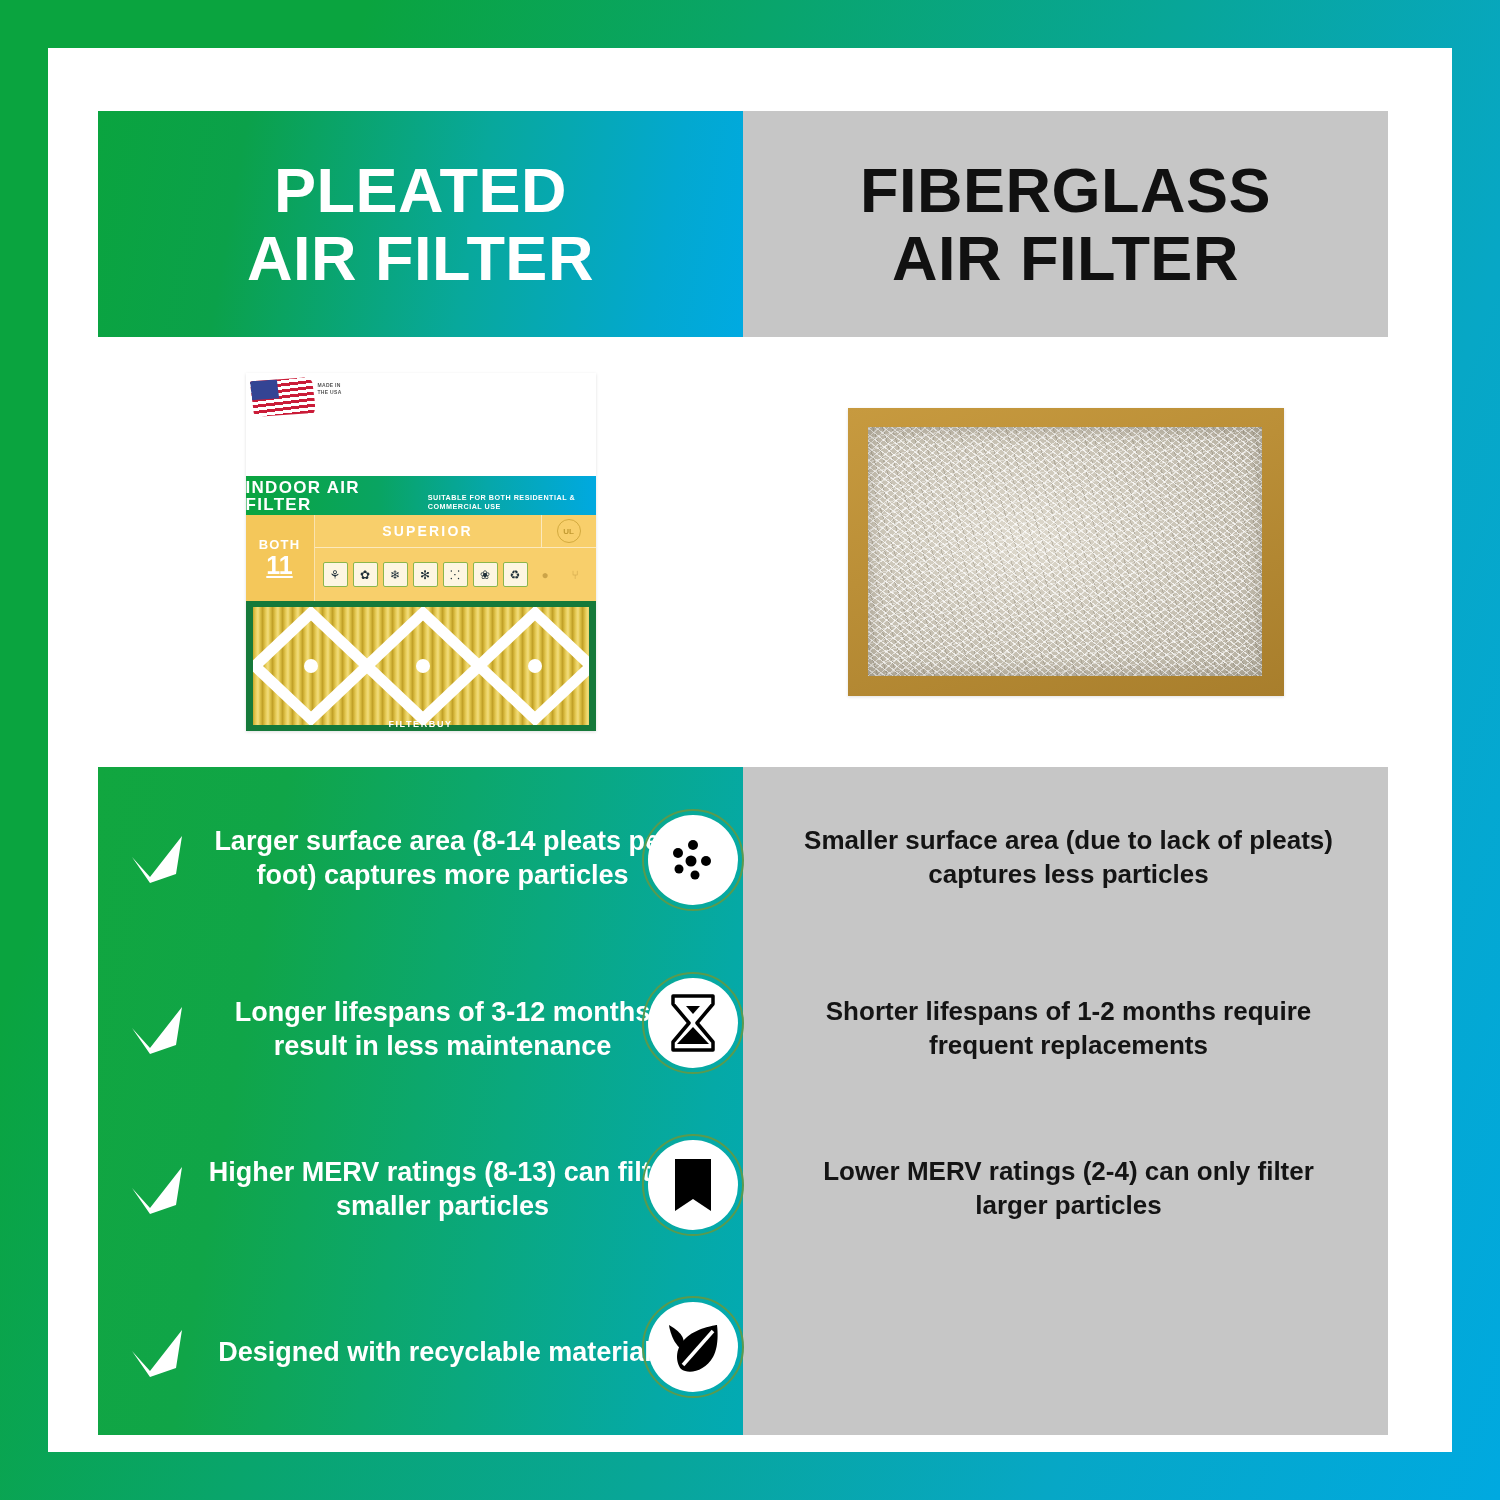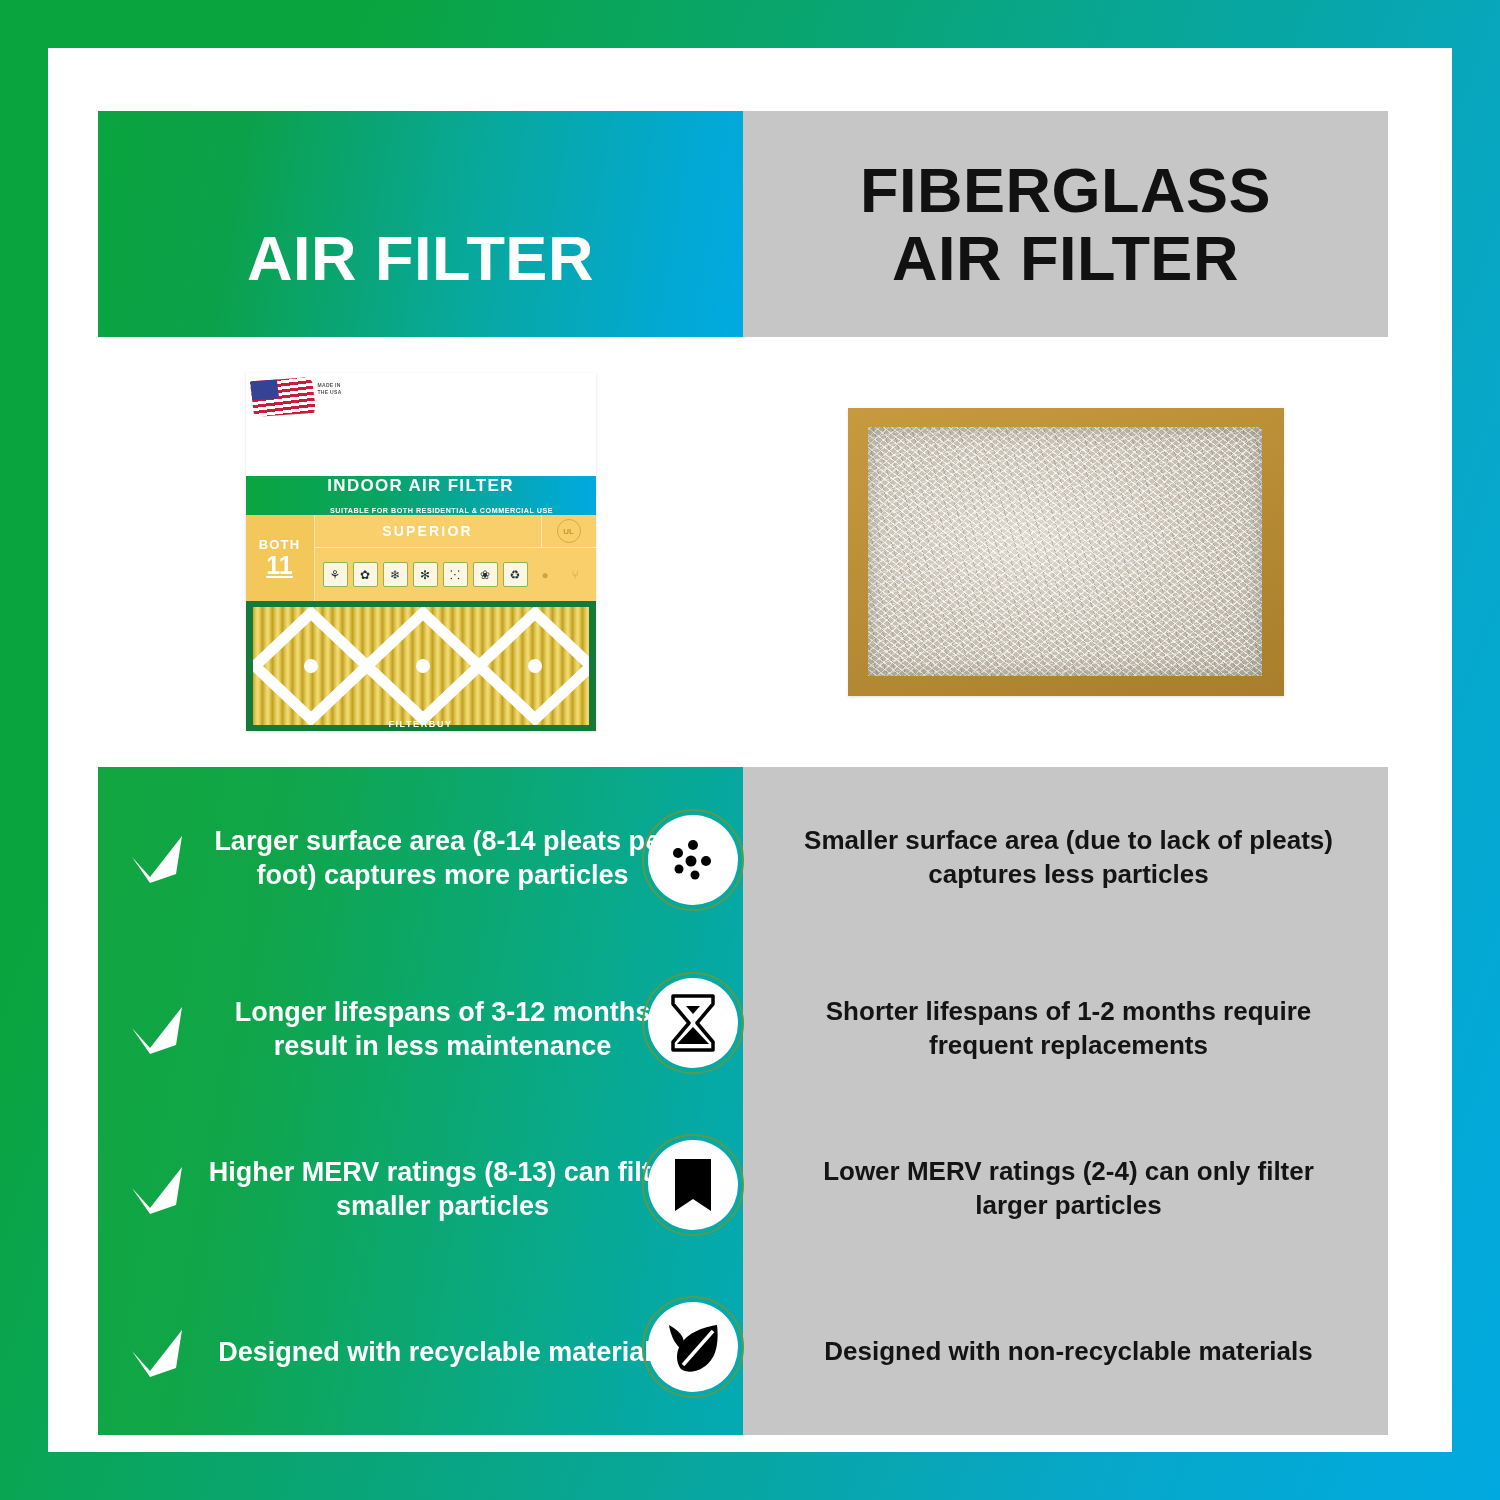--- a/index.html
+++ b/index.html
@@ -149,21 +149,20 @@
     color: #1b1b1b;
     line-height: 1;
   }
   .pb-logo-text sup { font-size: 9px; vertical-align: super; }
 
   .pb-band {
     height: 39px;
     background: linear-gradient(90deg, #0aa43f 0%, #09a462 38%, #06a7ab 70%, #00a9e0 100%);
     color: #ffffff;
     display: flex;
-    flex-direction: column;
     align-items: center;
     justify-content: flex-end;
   }
   .pb-band-main {
     font-size: 17px;
     font-weight: bold;
     letter-spacing: 1.3px;
     line-height: 1;
   }
   .pb-band-sub {
@@ -410,21 +409,21 @@
 </style>
 </head>
 <body>
 
 <div class="page">
   <div class="page-inner">
 
     <div class="header-row">
       <div class="header-cell header-left">
         <div class="header-title">
-          <br>
+          <span>PLEATED</span><br>
           <span>AIR FILTER</span>
         </div>
       </div>
       <div class="header-cell header-right">
         <div class="header-title">
           <span>FIBERGLASS</span><br>
           <span>AIR FILTER</span>
         </div>
       </div>
     </div>
@@ -543,23 +542,20 @@
       <div class="col-right">
         <div class="row row-r" style="height:182px">
           <div class="txt-r">Smaller surface area (due to lack of pleats) captures less particles</div>
         </div>
         <div class="row row-r" style="height:160px">
           <div class="txt-r">Shorter lifespans of 1-2 months require frequent replacements</div>
         </div>
         <div class="row row-r" style="height:160px">
           <div class="txt-r">Lower MERV ratings (2-4) can only filter larger particles</div>
         </div>
-        <div class="row row-r" style="height:166px">
-          <div class="txt-r">Designed with non-recyclable materials</div>
-        </div>
       </div>
 
     </div>
 
     <div class="badges">
 
       <div class="badge" style="top:42px">
         <div class="badge-ring"></div>
         <div class="badge-face">
           <svg width="58" height="58" viewBox="0 0 58 58">

